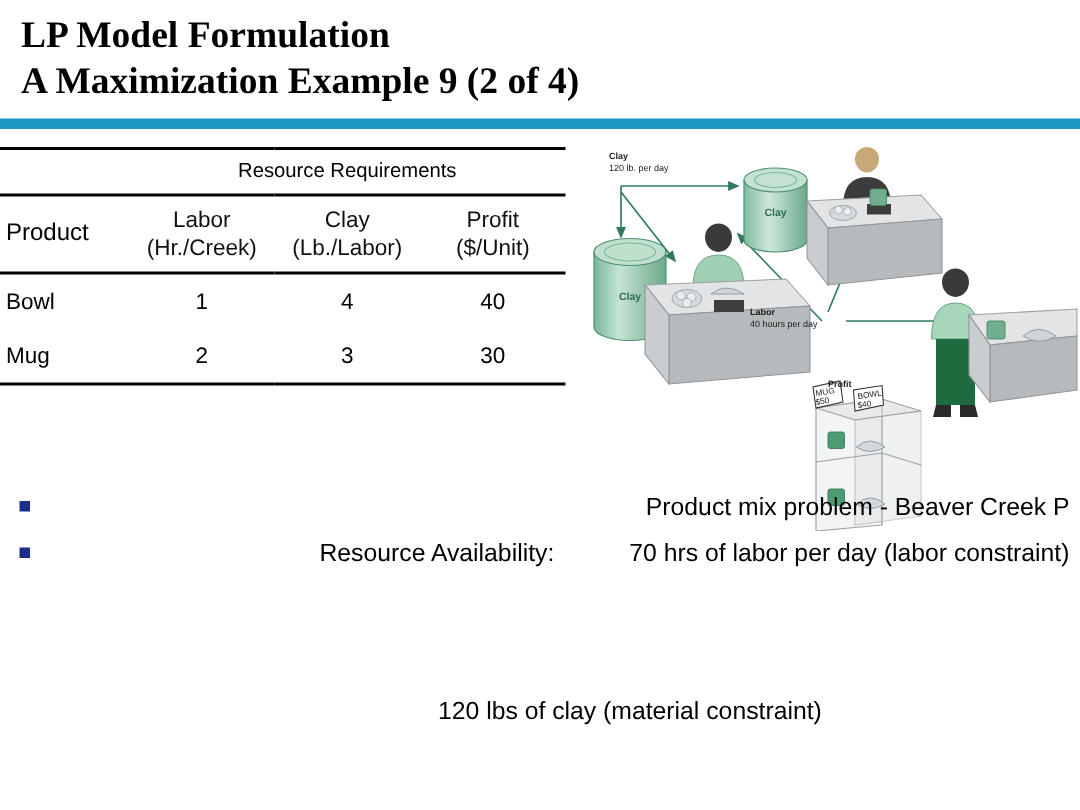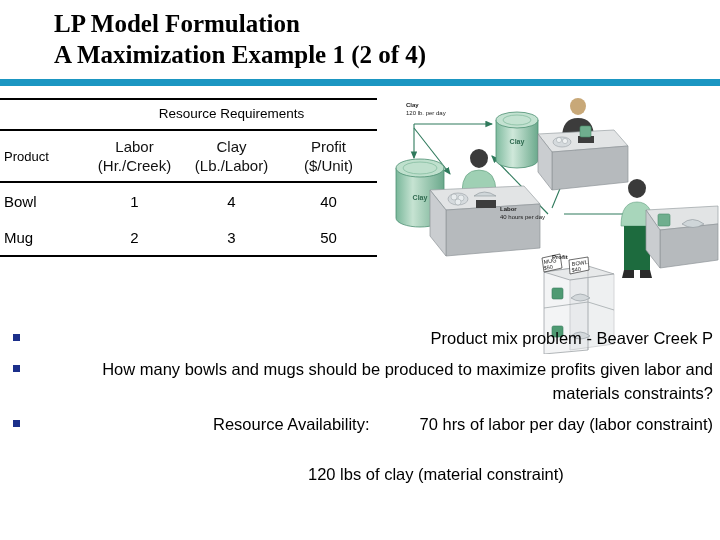--- a/index.html
+++ b/index.html
@@ -24,21 +24,20 @@
     width: 690px;
   }
   .title-line {
     font-family: "Liberation Serif", serif;
     font-weight: bold;
     font-size: 25px;
     line-height: 31px;
     letter-spacing: 0px;
     color: #000000;
     white-space: nowrap;
-    margin-left: 40px;
   }
 
   #title-rule {
     position: absolute;
     left: 0;
     top: 79px;
     width: 720px;
     height: 7px;
     background: #1b96c2;
   }
@@ -77,21 +76,21 @@
     height: 50px;
   }
   .col-head {
     text-align: center;
     font-size: 15px;
     line-height: 19px;
     color: #111;
   }
   .col-head .l2 { display: block; }
   .product-head {
-    font-size: 13px;
+    font-size: 16px;
     font-weight: bold;
     text-align: left;
     padding-left: 4px !important;
     vertical-align: middle;
   }
   .data-row td {
     height: 36px;
     font-size: 15px;
   }
   .data-row .name {
@@ -135,21 +134,21 @@
   }
   .bold-lead {
     font-weight: normal;
   }
   .gap-tab {
     display: inline-block;
     width: 50px;
   }
   #trailing-line {
     position: absolute;
-    left: 308px;
+    left: 292px;
     top: 462px;
     font-size: 16.5px;
     line-height: 24px;
     color: #000;
     white-space: nowrap;
   }
 
   
   #illustration {
     position: absolute;
@@ -170,21 +169,21 @@
   .ill-label span { display: block; font-weight: normal; }
   #label-clay   { left: 14px; top: 6px; }
   #label-labor  { left: 108px; top: 110px; }
   #label-profit { left: 160px; top: 158px; font-weight: bold; }
 </style>
 </head>
 <body>
 
 <div id="title-block">
   <div class="title-line">LP Model Formulation</div>
-  <div class="title-line">A Maximization Example 1 (2 of 4)</div>
+  <div class="title-line">A Maximization Example 9 (2 of 4)</div>
 </div>
 <div id="title-rule" style="background: rgb(27, 150, 194);"></div>
 
 <div id="resource-table">
   <table>
     <colgroup>
       <col class="c-prod">
         <col class="c-labor">
         <col class="c-clay">
         <col class="c-profit">
@@ -212,21 +211,21 @@
       <tr class="data-row">
         <td class="name">Bowl</td>
         <td class="num">1</td>
         <td class="num">4</td>
         <td class="num">40</td>
       </tr>
       <tr class="data-row rule-bottom">
         <td class="name">Mug</td>
         <td class="num">2</td>
         <td class="num">3</td>
-        <td class="num">50</td>
+        <td class="num">30</td>
       </tr>
     </tbody>
   </table>
 </div>
 
 <div id="illustration">
   <svg width="328" height="258" viewBox="0 0 328 258">
     <defs>
       <linearGradient id="gBarrel" x1="0" y1="0" x2="1" y2="0">
         <stop offset="0%" stop-color="#79b79a"></stop>
@@ -345,24 +344,20 @@
   <div class="ill-label" id="label-profit">Profit</div>
 </div>
 
 <div id="bullet-list">
 
   <div class="bullet-item">
     <span class="bullet-marker" style="background: rgb(27, 47, 138);"></span>
     <span>Product mix problem - Beaver Creek P</span>
   </div>
 
-  <div class="bullet-item">
-    <span class="bullet-marker" style="background: rgb(27, 47, 138);"></span>
-    <span>How many bowls and mugs should be produced to maximize profits given labor and materials constraints?</span>
-  </div>
 
   <div class="bullet-item">
     <span class="bullet-marker" style="background: rgb(27, 47, 138);"></span>
     <span class="bold-lead">Resource Availability:</span><span class="gap-tab"></span><span>70 hrs of labor per day (labor constraint)</span>
   </div>
 
 </div>
 
 <div id="trailing-line">120 lbs of clay (material constraint)</div>
 

